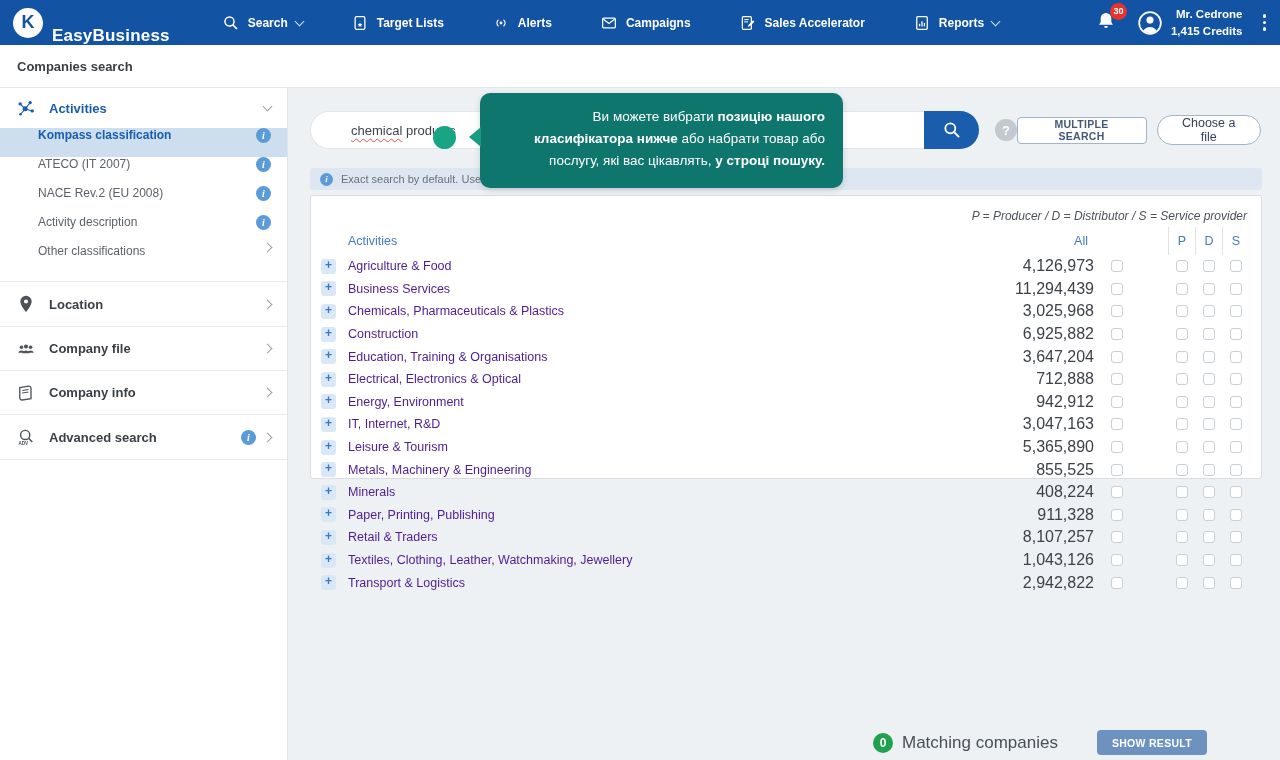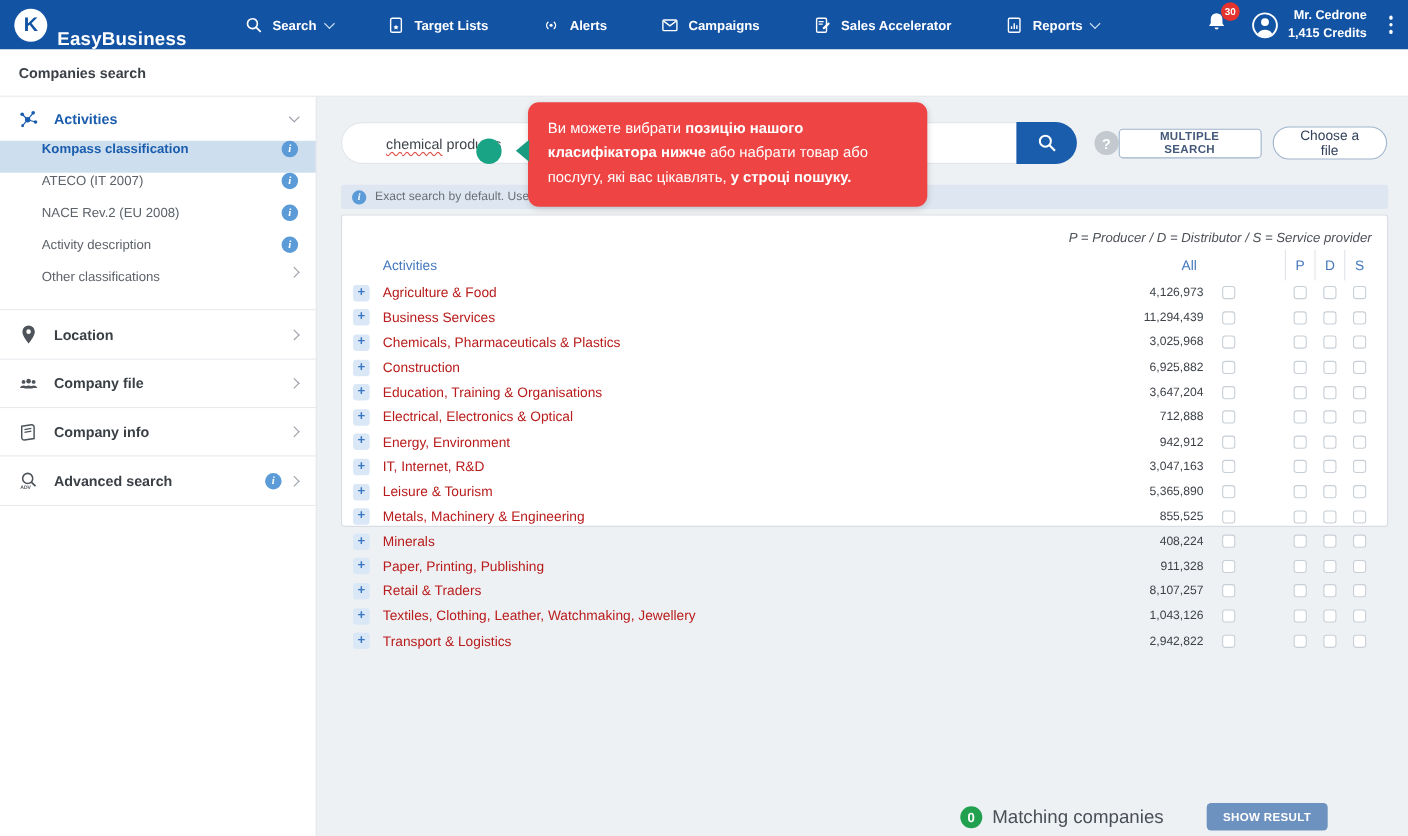--- a/index.html
+++ b/index.html
@@ -59,40 +59,40 @@
   .btn-outline { background:#fff; border:1px solid #9fb4cd; color:#44597a; font-family:"Liberation Sans", sans-serif; cursor:pointer; }
   .multiple-btn { height:27px; padding:0 14px; font-size:10.5px; font-weight:bold; letter-spacing:.3px; border-radius:4px; margin-left:auto; }
   .choose-btn { height:30px; padding:0 16px; font-size:12.5px; border-radius:15px; margin:0 19px 0 10px; color:#33415c; }
 
   
   .info-bar { margin-top:19px; width:952px; height:22px; background:#DEE7F1; border-radius:3px; display:flex; align-items:center; padding-left:10px; gap:8px; }
   .info-bar .info-dot { width:13px; height:13px; font-size:9px; }
   .info-text { font-size:11px; color:#6a7077; }
 
   
-  .tooltip { position:absolute; left:192px; top:5px; width:363px; min-height:95px; background:#ef4444; border-radius:10px; color:#fff; font-size:13.5px; line-height:1.62; text-align:left; padding:13px 18px; z-index:20; box-shadow:0 2px 6px rgba(0,0,0,.15); }
+  .tooltip { position:absolute; left:192px; top:5px; width:363px; min-height:95px; background:#0f766e; border-radius:10px; color:#fff; font-size:13.5px; line-height:1.62; text-align:right; padding:13px 18px; z-index:20; box-shadow:0 2px 6px rgba(0,0,0,.15); }
   .tooltip .arrow { position:absolute; left:-11px; top:34px; width:0; height:0; border-top:10px solid transparent; border-bottom:10px solid transparent; border-right:12px solid #189B80; }
   .beacon { position:absolute; left:145px; top:38px; width:23px; height:23px; border-radius:50%; background:#1AA486; z-index:21; }
   .tooltip b { font-weight:bold; }
 
   
   .card { margin-top:5px; width:952px; height:284px; background:#fff; border:1px solid #d9dde3; border-radius:3px; padding:13px 0 0 0; }
   .legend { text-align:right; font-style:italic; font-size:12px; color:#4c5158; padding-right:14px; font-family:"Liberation Sans", sans-serif; }
   .thead { display:flex; align-items:center; height:28px; margin-top:4px; padding:0 12px 0 10px; }
   .thead .h-activities { font-size:12.5px; color:#4579BC; margin-left:27px; flex:1; }
   .h-all-cell { width:120px; text-align:right; padding-right:6px; font-size:12.5px; color:#4579BC; }
   .cbcell { width:46px; display:flex; justify-content:center; align-items:center; }
   .colspacer { width:28px; }
   .pds-cell { width:27px; display:flex; justify-content:center; align-items:center; font-size:12.5px; color:#4579BC; align-self:stretch; }
   .pds-cell.hdr { border-left:1px solid #dfe3e8; }
   .rows { }
   .trow { display:flex; align-items:center; height:22.6px; padding:0 12px 0 10px; }
   .plus { width:15px; height:15px; background:#D9E7F7; border-radius:3px; color:#3B78C3; font-size:12px; font-weight:bold; line-height:13px; text-align:center; cursor:pointer; flex:none; }
-  .rlabel { font-size:12.5px; color:#b91c1c; margin-left:12px; flex:1; cursor:pointer; }
-  .rcount { width:120px; text-align:right; font-size:11px; color:#3d4248; }
+  .rlabel { font-size:12.5px; color:#4c1d95; margin-left:12px; flex:1; cursor:pointer; }
+  .rcount { width:120px; text-align:right; font-size:16px; color:#3d4248; }
   .cb { width:12px; height:12px; border:1.5px solid #c9cfd6; border-radius:3px; background:#fff; cursor:pointer; display:block; }
 
   
   .result-bar { position:absolute; right:73px; bottom:5px; display:flex; align-items:center; gap:9px; }
   .count-circle { width:20px; height:20px; border-radius:50%; background:#21A04F; color:#fff; font-size:12px; font-weight:bold; display:flex; align-items:center; justify-content:center; }
   .match-label { font-size:17px; color:#4a4f57; }
   .show-result { height:25px; padding:0 15px; background:#6D92BF; border:none; border-radius:4px; color:#fff; font-size:10.5px; font-weight:bold; letter-spacing:.3px; margin-left:30px; cursor:pointer; font-family:"Liberation Sans", sans-serif; }
 </style>
 </head>
 <body>

